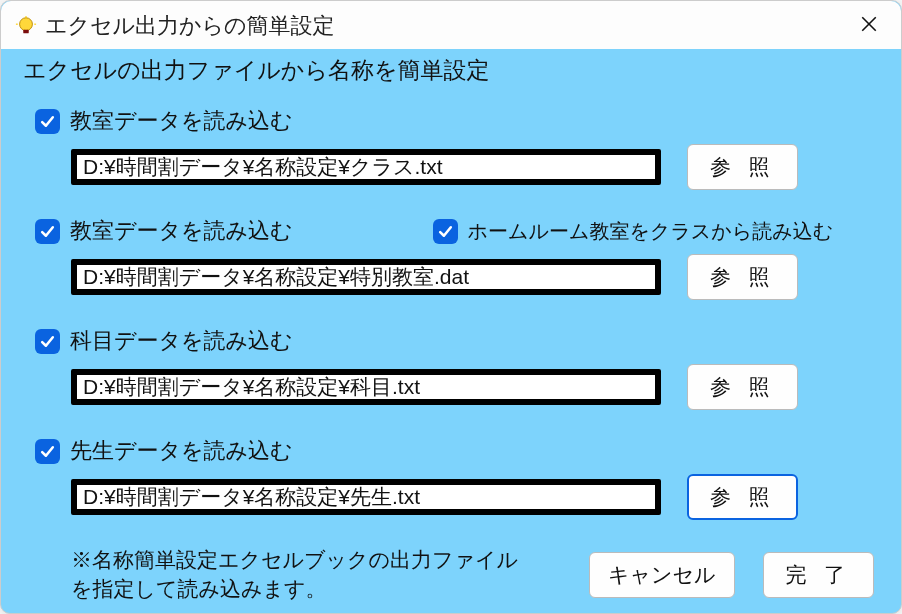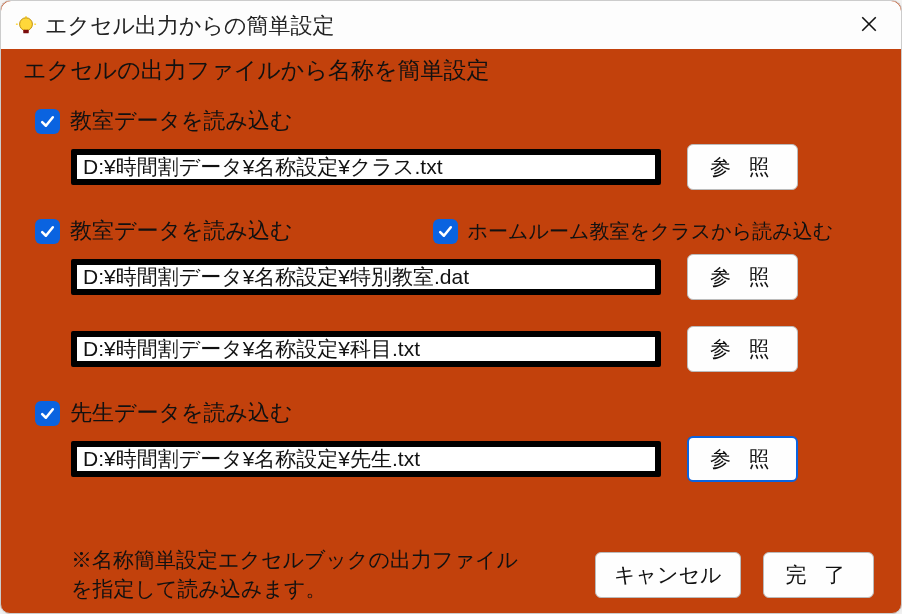--- a/index.html
+++ b/index.html
@@ -6,21 +6,21 @@
   body {
     font-family: "Yu Gothic UI", "Meiryo", "Hiragino Sans", sans-serif;
     background: #f5f5f5;
     width: 902px;
     height: 614px;
     overflow: hidden;
   }
   .window {
     width: 902px;
     height: 614px;
-    background: #c2410c;
+    background: #7dd3fc;
     border: 1px solid #ccc;
     border-radius: 10px;
     display: flex;
     flex-direction: column;
     box-shadow: 0 2px 8px rgba(0,0,0,0.08);
   }
   .titlebar {
     display: flex;
     align-items: center;
     justify-content: space-between;
@@ -130,21 +130,21 @@
     gap: 16px;
   }
   .note {
     font-size: 21px;
     color: #111;
     max-width: 460px;
     line-height: 1.35;
   }
   .footer-buttons {
     display: flex;
-    gap: 22px;
+    gap: 28px;
   }
   .btn-cancel { letter-spacing: 0; padding: 8px 18px; }
 </style>
 </head>
 <body>
 
 <div class="window">
 
   <div class="titlebar">
     <div class="title-left">
@@ -203,20 +203,28 @@
           <span class="check-label" style="font-size:20px;">ホームルーム教室をクラスから読み込む</span>
         </div>
       </div>
       <div class="input-row">
         <input class="path-input" value="D:¥時間割データ¥名称設定¥特別教室.dat" style="">
         <button class="btn">参 照</button>
       </div>
     </div>
 
     <div class="section">
+      <div class="check-row">
+        <div class="checkbox">
+          <svg viewBox="0 0 16 16" width="17" height="17">
+              <polyline points="3,8.5 6.5,12 13,4" fill="none" stroke="#fff" stroke-width="2.4" stroke-linecap="round" stroke-linejoin="round"></polyline>
+            </svg>
+        </div>
+        <span class="check-label">科目データを読み込む</span>
+      </div>
       <div class="input-row">
         <input class="path-input" value="D:¥時間割データ¥名称設定¥科目.txt" style="">
         <button class="btn">参 照</button>
       </div>
     </div>
 
     <div class="section">
       <div class="check-row">
         <div class="checkbox">
           <svg viewBox="0 0 16 16" width="17" height="17">

